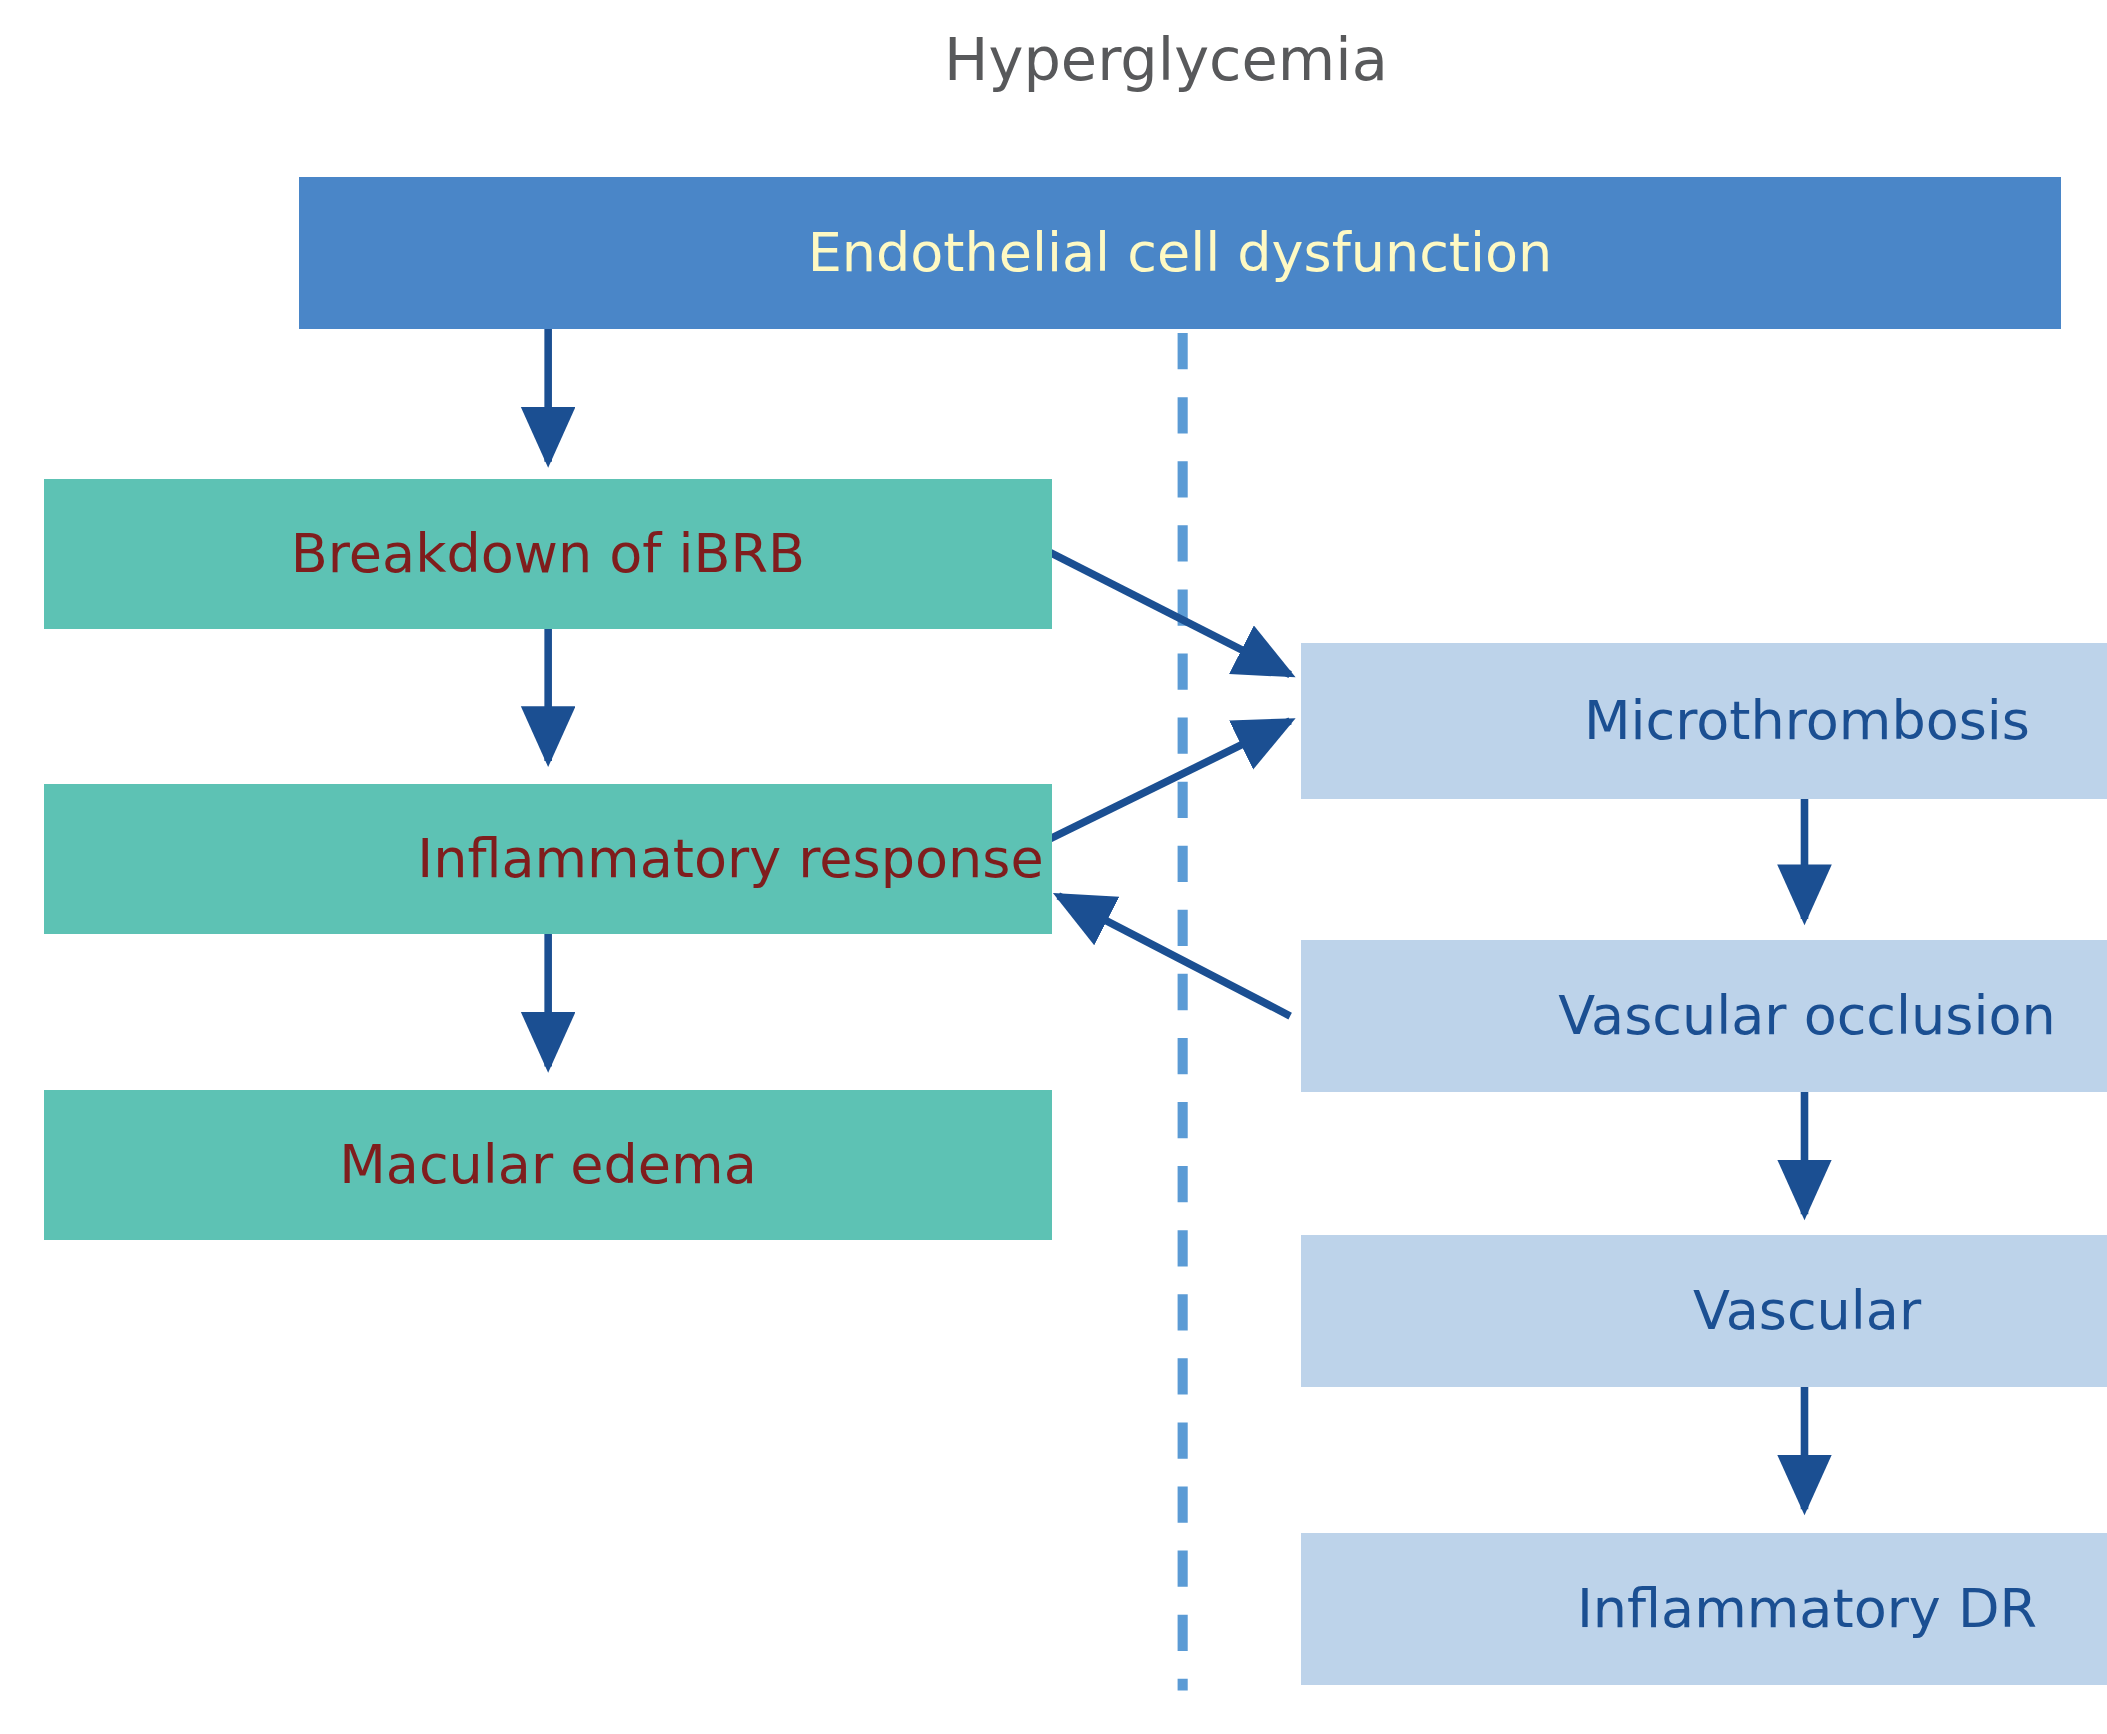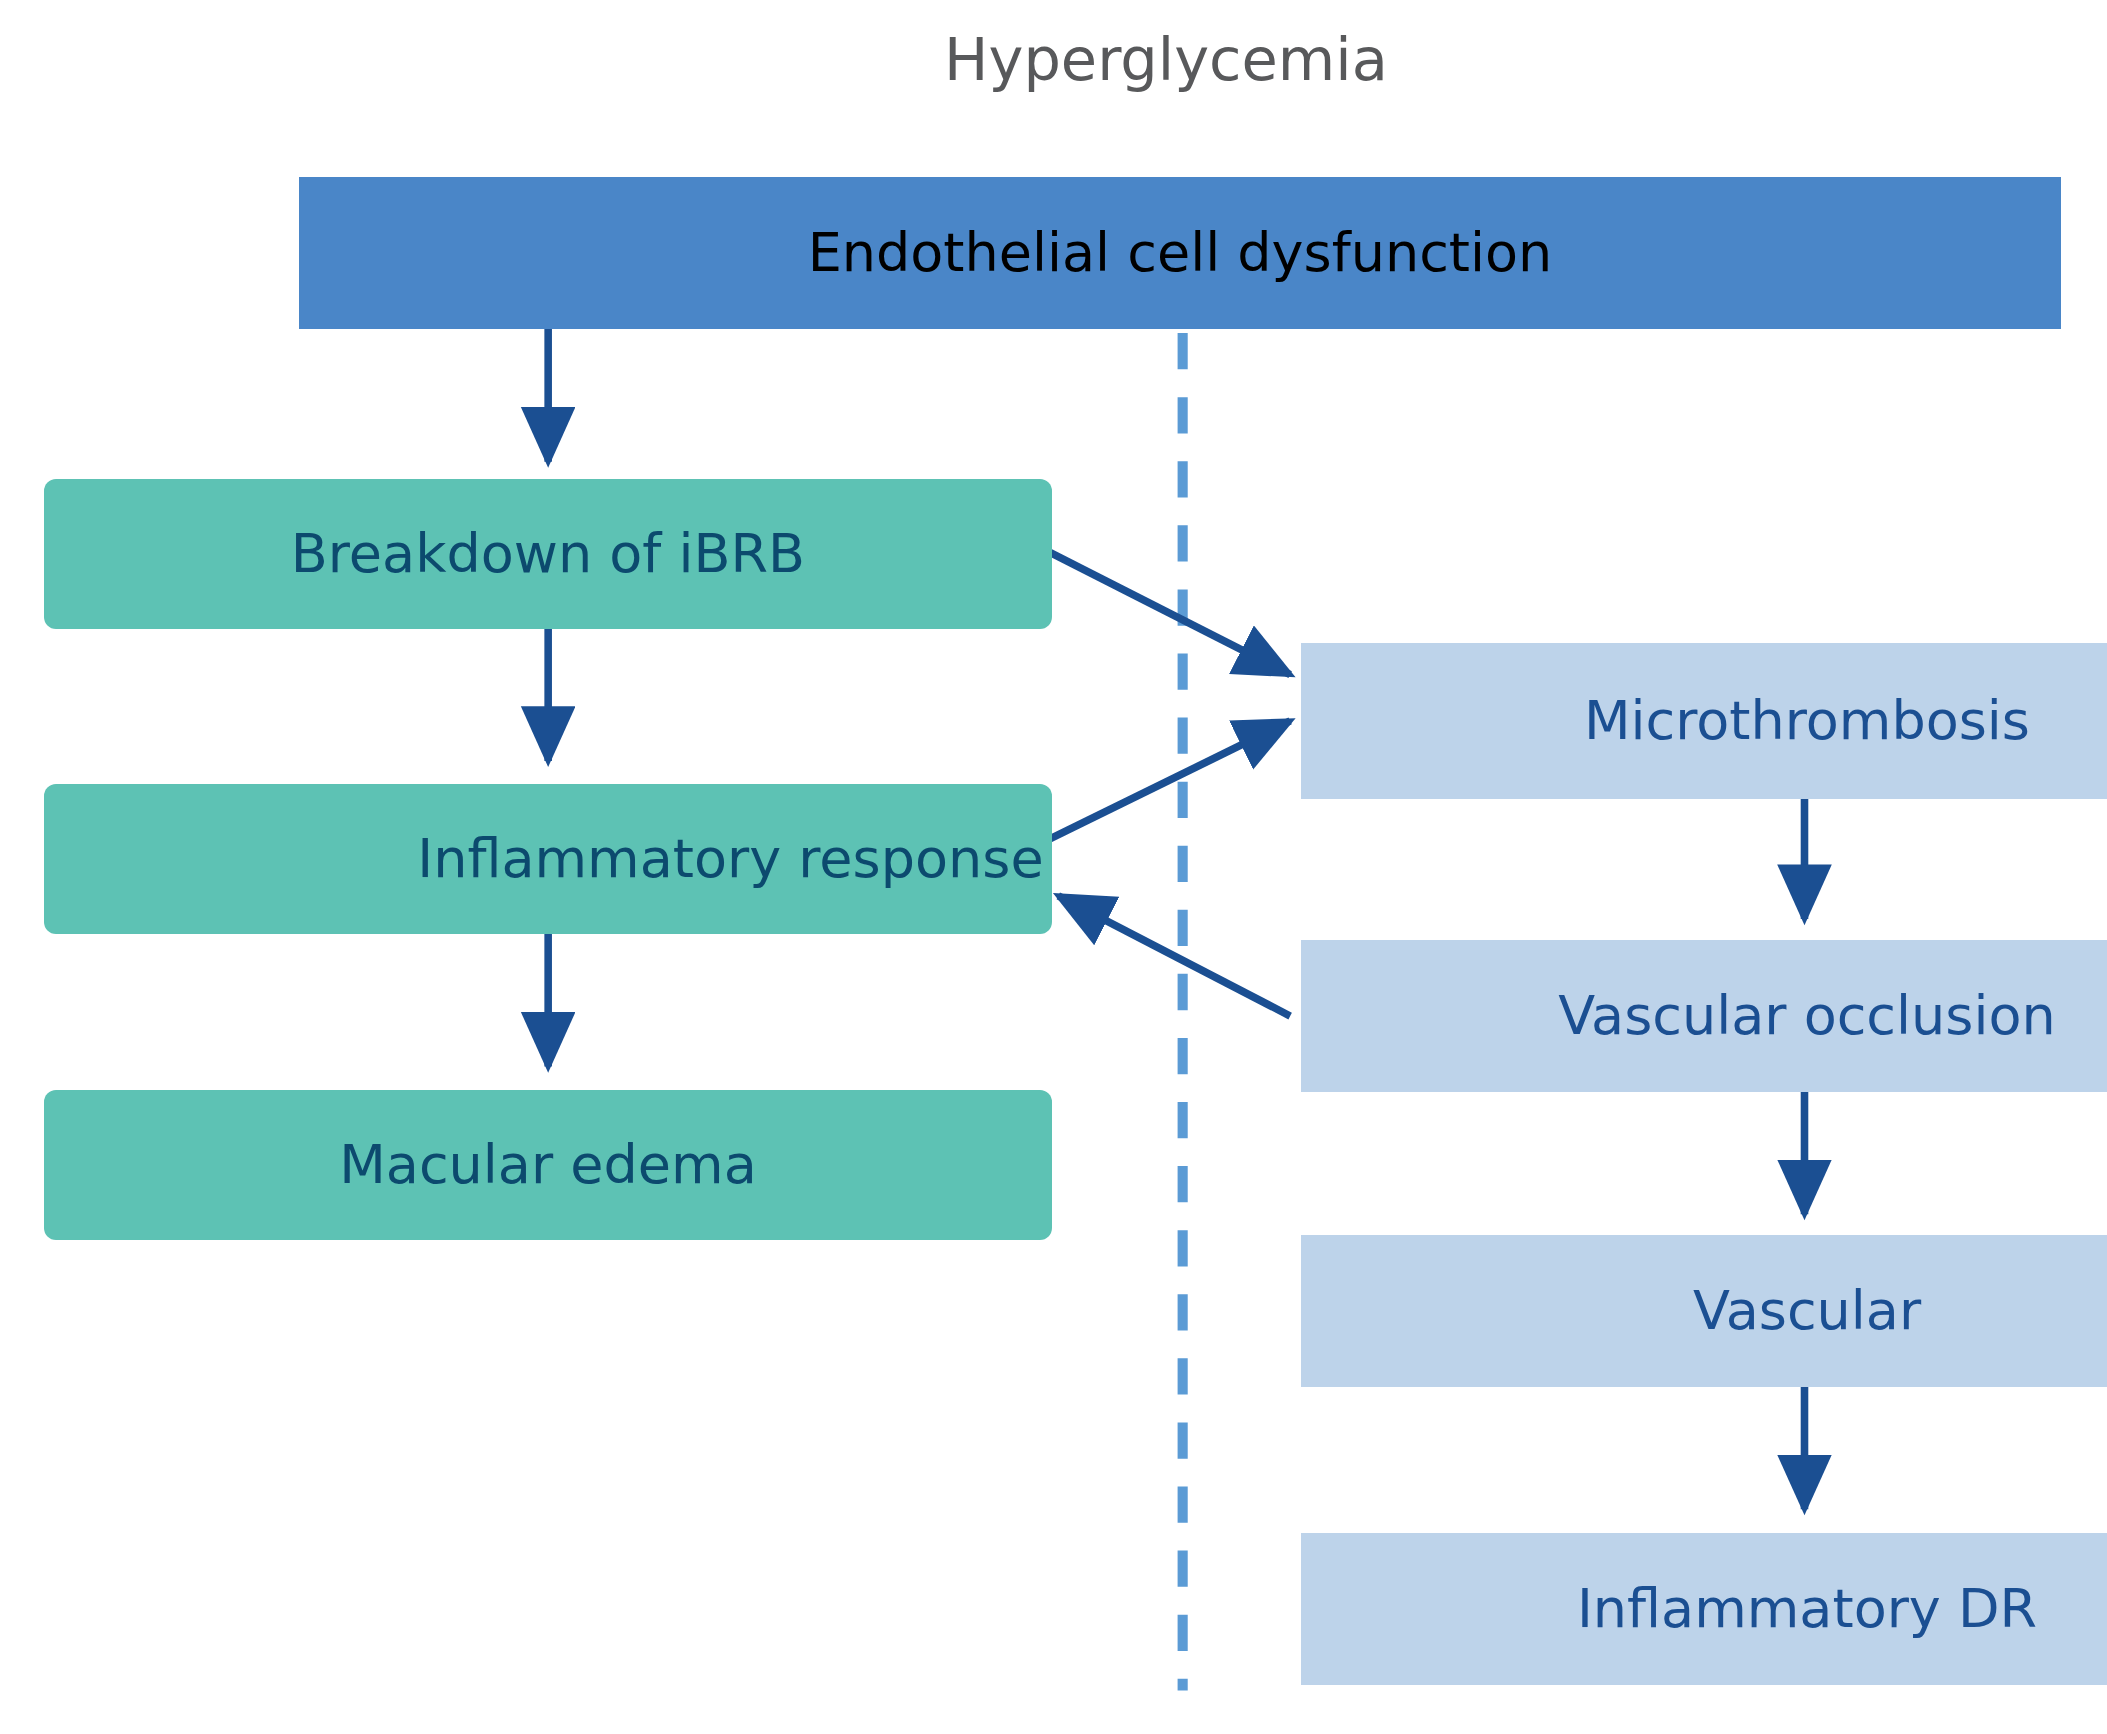--- a/index.html
+++ b/index.html
@@ -37,26 +37,25 @@
     text-align: center;
     font-size: 54px;
     font-family: "DejaVu Sans", sans-serif;
     color: #1b4f92;
     line-height: 1.1;
     box-sizing: border-box;
     padding: 0 8.4px;
   }
   .node.blue-dark {
     background: #4a86c8;
-    color: #000000;
+    color: #fef9c3;
   }
   .node.teal {
     background: #5dc2b4;
-    color: #0c4a6e;
-    border-radius: 12px;
+    color: #7f1d1d;
   }
   .node.lightblue {
     background: #bdd3ea;
     color: #1b4f92;
   }
   svg.arrows {
     position: absolute;
     left: 0;
     top: 0;
     width: 2332px;

